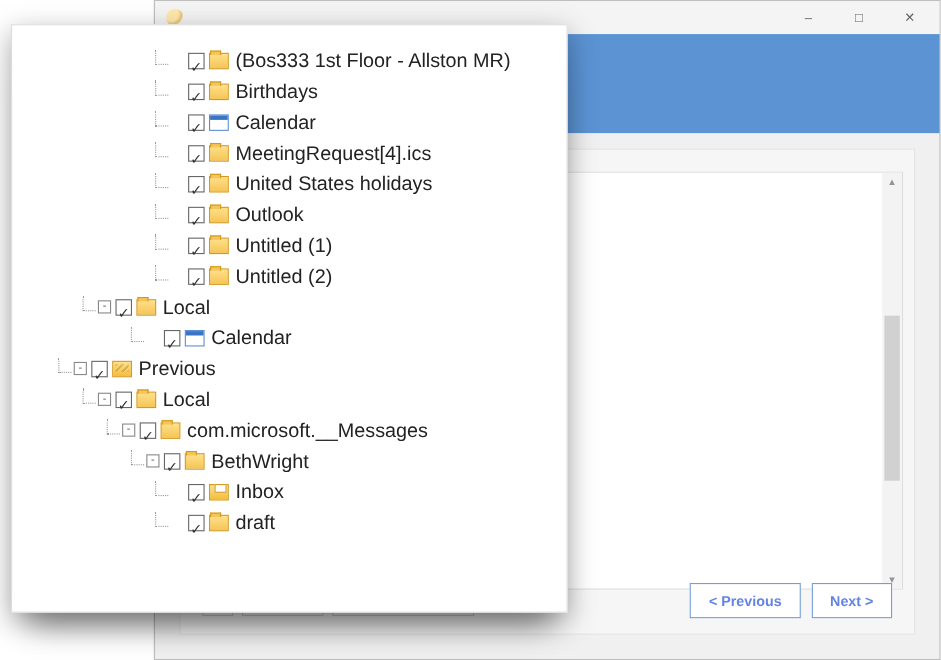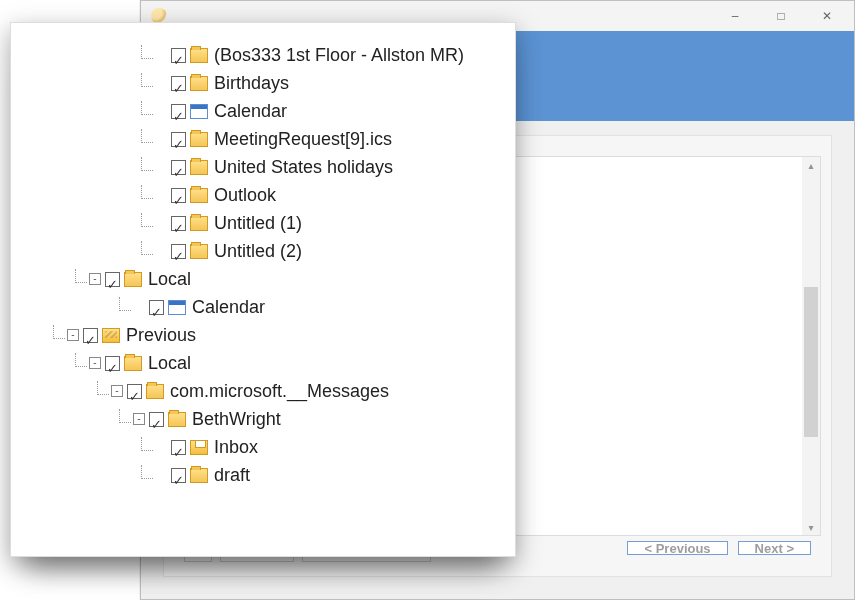--- a/index.html
+++ b/index.html
@@ -105,27 +105,27 @@
   }
   .btn u { text-decoration: underline; }
   .key-icon {
     width:12px; height:12px; margin-right:4px;
     display:inline-block;
     background: linear-gradient(135deg,#e7b24a,#c98a1a);
     border-radius: 50%;
   }
   .help-btn { width:28px; justify-content:center; }
   .nav-btn {
-    height: 14px;
+    height: 32px;
     padding: 0 16px;
     border: 1px solid #3a75c4;
     background:#fff;
     font-size: 13px;
     font-weight:600;
-    color:#737373;
+    color:#1d4ed8;
     display:inline-flex; align-items:center;
     margin-left:10px;
   }
   .bottom-bar .spacer { flex:1; }
 
   
   .dim {
     position:absolute; inset:0;
     background: rgba(255,255,255,0.30);
     pointer-events:none;
@@ -307,21 +307,21 @@
         <span class="ficon calendar"></span>
         <span class="label">Calendar</span>
       </div>
       <div class="node">
         <span class="pad" style="width: 130px; justify-content: flex-end;">
           <span class="conn"></span>
         </span>
         <span class="expander none"></span>
         <span class="chk"></span>
         <span class="ficon folder"></span>
-        <span class="label">MeetingRequest[9].ics</span>
+        <span class="label">MeetingRequest[4].ics</span>
       </div>
       <div class="node">
         <span class="pad" style="width: 130px; justify-content: flex-end;">
           <span class="conn"></span>
         </span>
         <span class="expander none"></span>
         <span class="chk"></span>
         <span class="ficon folder"></span>
         <span class="label">United States holidays</span>
       </div>

